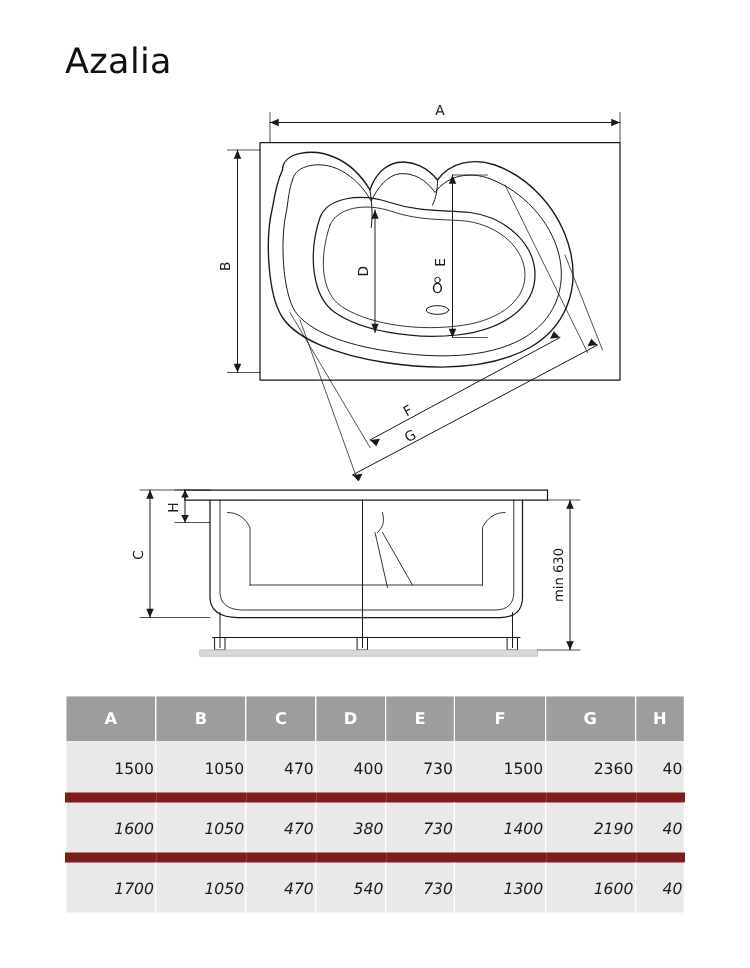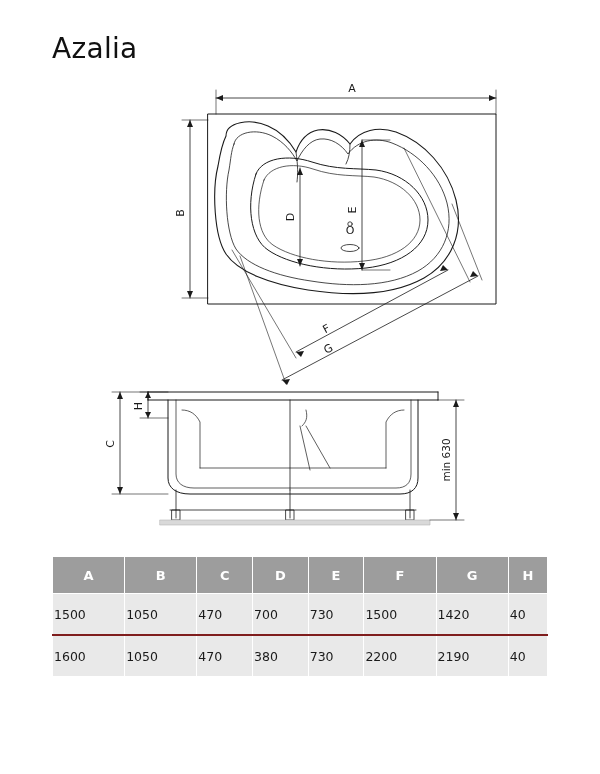--- a/index.html
+++ b/index.html
@@ -53,26 +53,27 @@
     height: 34px;
     border: 1px solid #ffffff;
     text-align: center;
     vertical-align: middle;
   }
   .spec-table td {
     background: #e9e9e9;
     color: #1a1a1a;
     height: 38px;
     border: 1px solid #ffffff;
-    text-align: left;
+    text-align: right;
     vertical-align: middle;
     font-size: 12.5px;
   }
   .spec-table tr.row-sep td {
-    border-top: 2px solid #7f1d1d;
+    border-top: 8px solid #7f1d1d;
+    font-style: italic;
   }
   text {
     font-family: "DejaVu Sans", sans-serif;
   }
 </style>
 </head>
 <body>
 
 <div id="page">
 
@@ -237,32 +238,42 @@
         <th>F</th>
         <th>G</th>
         <th>H</th>
       </tr>
     </thead>
     <tbody>
       <tr>
         <td>1500</td>
         <td>1050</td>
         <td>470</td>
-        <td>700</td>
+        <td>400</td>
         <td>730</td>
         <td>1500</td>
-        <td>1420</td>
+        <td>2360</td>
         <td>40</td>
       </tr>
       <tr class="row-sep">
         <td>1600</td>
         <td>1050</td>
         <td>470</td>
         <td>380</td>
         <td>730</td>
-        <td>2200</td>
+        <td>1400</td>
         <td>2190</td>
         <td>40</td>
       </tr>
+      <tr class="row-sep">
+        <td>1700</td>
+        <td>1050</td>
+        <td>470</td>
+        <td>540</td>
+        <td>730</td>
+        <td>1300</td>
+        <td>1600</td>
+        <td>40</td>
+      </tr>
     </tbody>
   </table>
 
 </div>
 
 </body></html>

